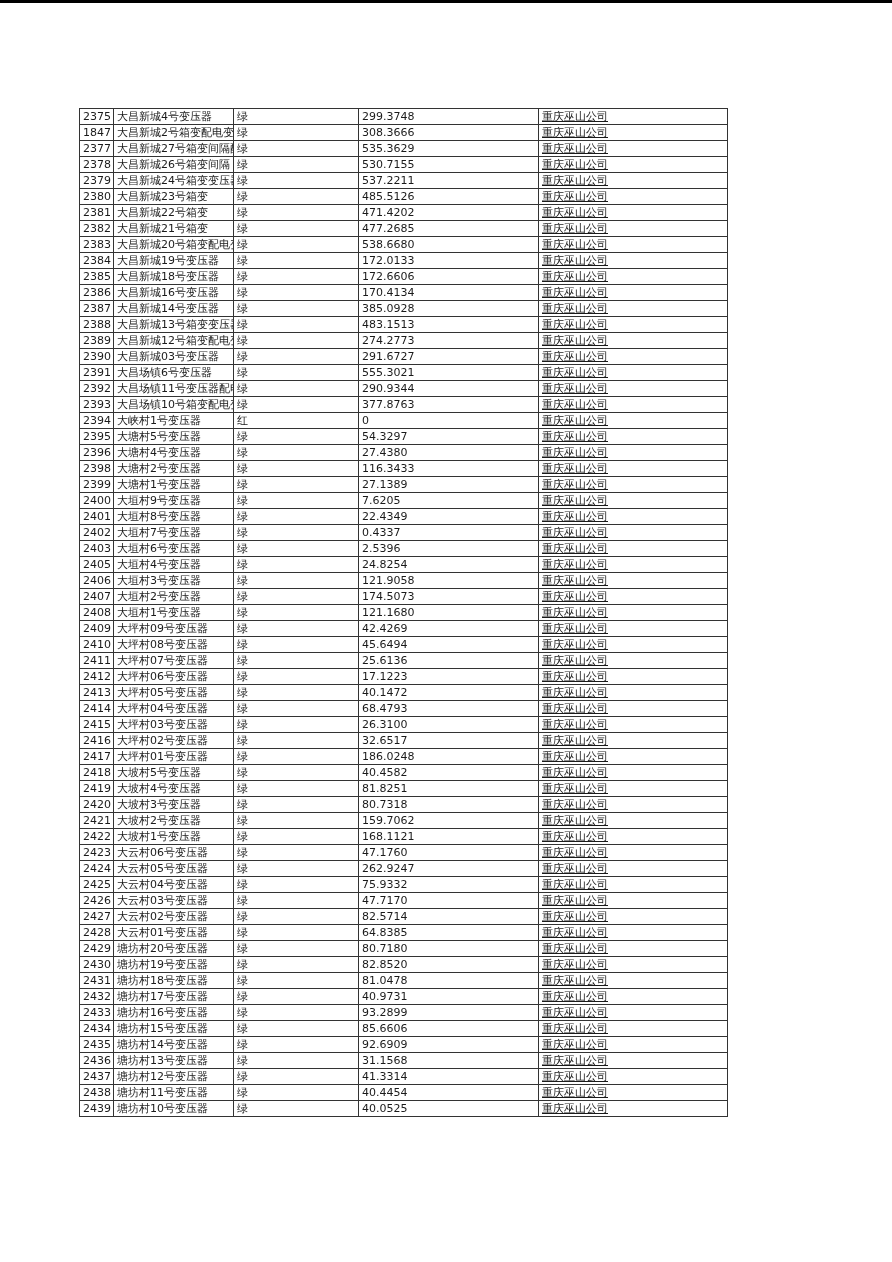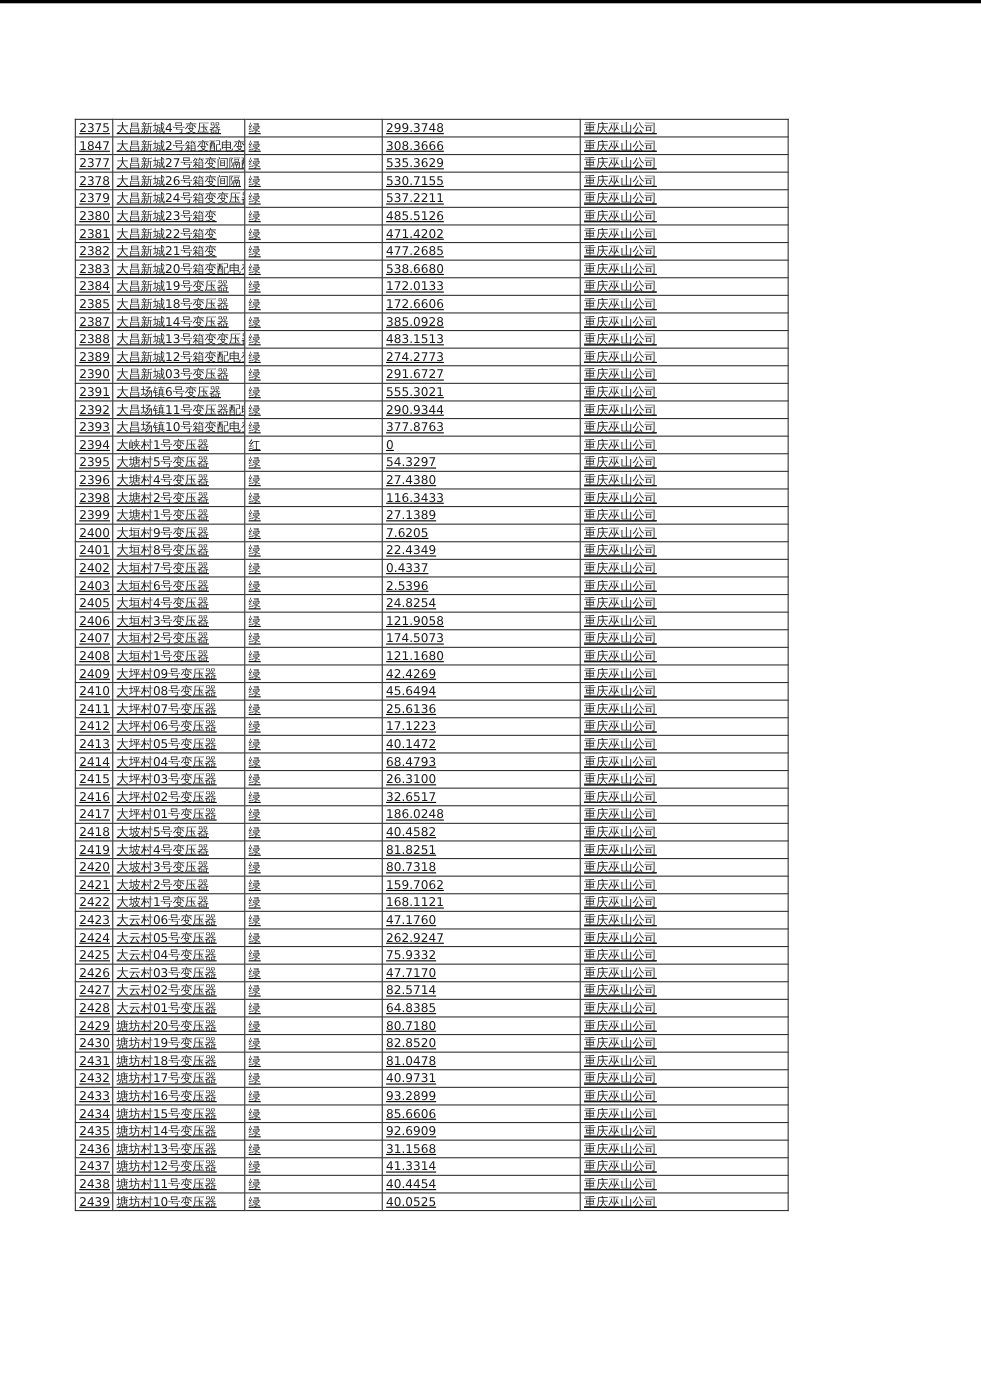--- a/index.html
+++ b/index.html
@@ -17,26 +17,25 @@
   .top-rule {
     position: absolute;
     top: 0;
     left: 0;
     width: 892px;
     height: 3px;
     background: #000000;
   }
   table.grid {
     position: absolute;
-    left: 68px;
+    left: 79px;
     top: 108px;
     width: 648px;
     border-collapse: collapse;
     table-layout: fixed;
-    text-decoration: underline;
   }
   table.grid td {
     border: 1px solid #333333;
     height: 15px;
     padding: 0 0 0 3px;
     font-size: 11px;
     line-height: 15px;
     color: #1a1a1a;
     overflow: hidden;
     white-space: nowrap;
@@ -138,20 +137,27 @@
         <td class="c-company"><a class="company-link">重庆巫山公司</a></td>
       </tr>
       <tr>
         <td class="c-id">2385</td>
         <td class="c-name">大昌新城18号变压器</td>
         <td class="c-status">绿</td>
         <td class="c-value">172.6606</td>
         <td class="c-company"><a class="company-link">重庆巫山公司</a></td>
       </tr>
       <tr>
+        <td class="c-id">2386</td>
+        <td class="c-name">大昌新城16号变压器</td>
+        <td class="c-status">绿</td>
+        <td class="c-value">170.4134</td>
+        <td class="c-company"><a class="company-link">重庆巫山公司</a></td>
+      </tr>
+      <tr>
         <td class="c-id">2387</td>
         <td class="c-name">大昌新城14号变压器</td>
         <td class="c-status">绿</td>
         <td class="c-value">385.0928</td>
         <td class="c-company"><a class="company-link">重庆巫山公司</a></td>
       </tr>
       <tr>
         <td class="c-id">2388</td>
         <td class="c-name">大昌新城13号箱变变压器配</td>
         <td class="c-status">绿</td>

